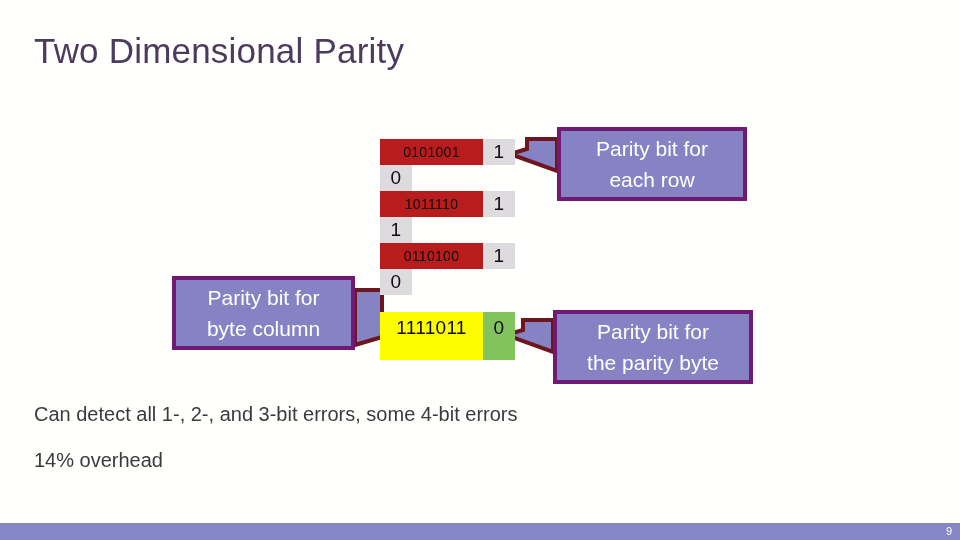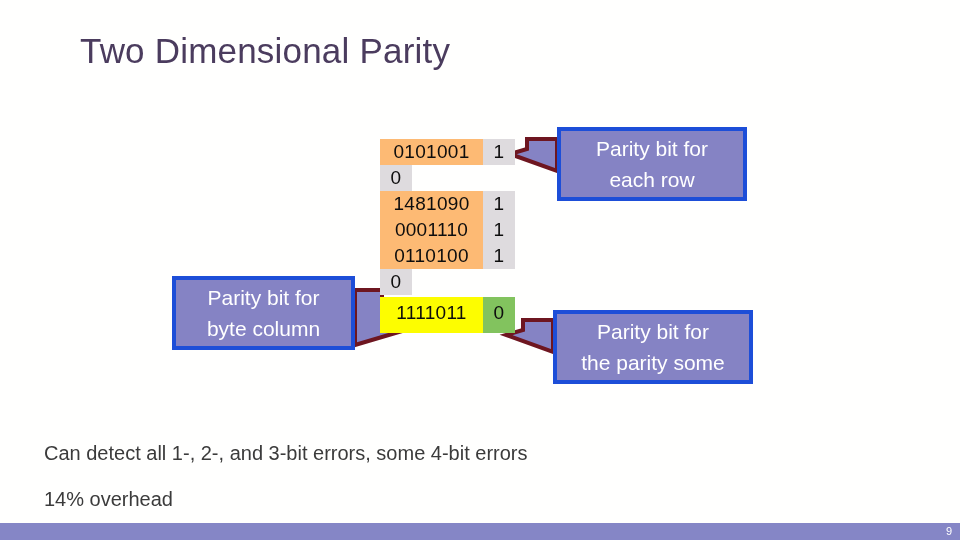--- a/index.html
+++ b/index.html
@@ -28,75 +28,74 @@
   #slide-title {
     position: absolute;
     left: 34px;
     top: 28px;
     font-size: 35px;
     line-height: 46px;
     color: #4b3c5e;
     font-weight: normal;
     letter-spacing: 0.2px;
     white-space: nowrap;
-    margin-left: 46px;
   }
 
   
   #parity-table {
     position: absolute;
     left: 380px;
     top: 139px;
     width: 135px;
   }
   .parity-row {
     display: flex;
     align-items: stretch;
     height: 26px;
   }
   .cell-data {
     width: 103px;
-    background: #fdba74;
+    background: #b91c1c;
     color: #0d0d0d;
-    font-size: 19px;
+    font-size: 14px;
     line-height: 26px;
     text-align: center;
     font-family: "Liberation Sans", sans-serif;
     letter-spacing: 0.3px;
   }
   .cell-parity {
     width: 32px;
     background: #dedbde;
     color: #0d0d0d;
     font-size: 19px;
     line-height: 26px;
     text-align: center;
     letter-spacing: 0.3px;
   }
   .parity-row.byte-row {
-    height: 36px;
-    margin-top: 2px;
+    height: 48px;
+    margin-top: 17px;
   }
   .byte-row .cell-data {
     background: #fdfd00;
     font-size: 19px;
     line-height: 32px;
     font-weight: normal;
   }
   .byte-row .cell-parity {
     background: #82c35e;
     font-size: 19px;
     line-height: 32px;
   }
 
   
   .callout {
     position: absolute;
     background: #8583c4;
-    border: 4px solid #1d4ed8;
+    border: 4px solid #701a75;
     color: #ffffff;
     font-size: 21px;
     line-height: 31px;
     text-align: center;
     display: flex;
     flex-direction: column;
     align-items: center;
     justify-content: center;
     box-sizing: border-box;
   }
@@ -126,26 +125,25 @@
     position: absolute;
     left: 0; top: 0;
     width: 960px;
     height: 540px;
     pointer-events: none;
   }
 
   
   .bullet-line {
     position: absolute;
-    left: 44px;
+    left: 34px;
     font-size: 20px;
     line-height: 28px;
     color: #3b3b3b;
     white-space: nowrap;
-    margin-top: 39px;
   }
   #bullet-1 { top: 400px; }
   #bullet-2 { top: 446px; }
 
   
   #footer-bar {
     position: absolute;
     left: 0;
     top: 523px;
     width: 960px;
@@ -182,26 +180,25 @@
     <div class="parity-row">
       <div class="cell-data">0101001</div>
       <div class="cell-parity">1</div>
     </div>
 
     <div class="parity-row">
       <div class="cell-parity">0</div>
     </div>
 
     <div class="parity-row">
-      <div class="cell-data">1481090</div>
-      <div class="cell-parity">1</div>
-    </div>
-
-    <div class="parity-row">
-      <div class="cell-data">0001110</div>
+      <div class="cell-data">1011110</div>
+      <div class="cell-parity">1</div>
+    </div>
+
+    <div class="parity-row">
       <div class="cell-parity">1</div>
     </div>
 
     <div class="parity-row">
       <div class="cell-data">0110100</div>
       <div class="cell-parity">1</div>
     </div>
 
     <div class="parity-row">
       <div class="cell-parity">0</div>
@@ -219,21 +216,21 @@
     <span class="line">each row</span>
   </div>
 
   <div class="callout" id="callout-column">
     <span class="line">Parity bit for</span>
     <span class="line">byte column</span>
   </div>
 
   <div class="callout" id="callout-byte">
     <span class="line">Parity bit for</span>
-    <span class="line">the parity some</span>
+    <span class="line">the parity byte</span>
   </div>
 
   <div class="bullet-line" id="bullet-1">Can detect all 1-, 2-, and 3-bit errors, some 4-bit errors</div>
   <div class="bullet-line" id="bullet-2">14% overhead</div>
 
   <div id="footer-bar"></div>
   <div id="page-number">9</div>
 
 </div>
 

